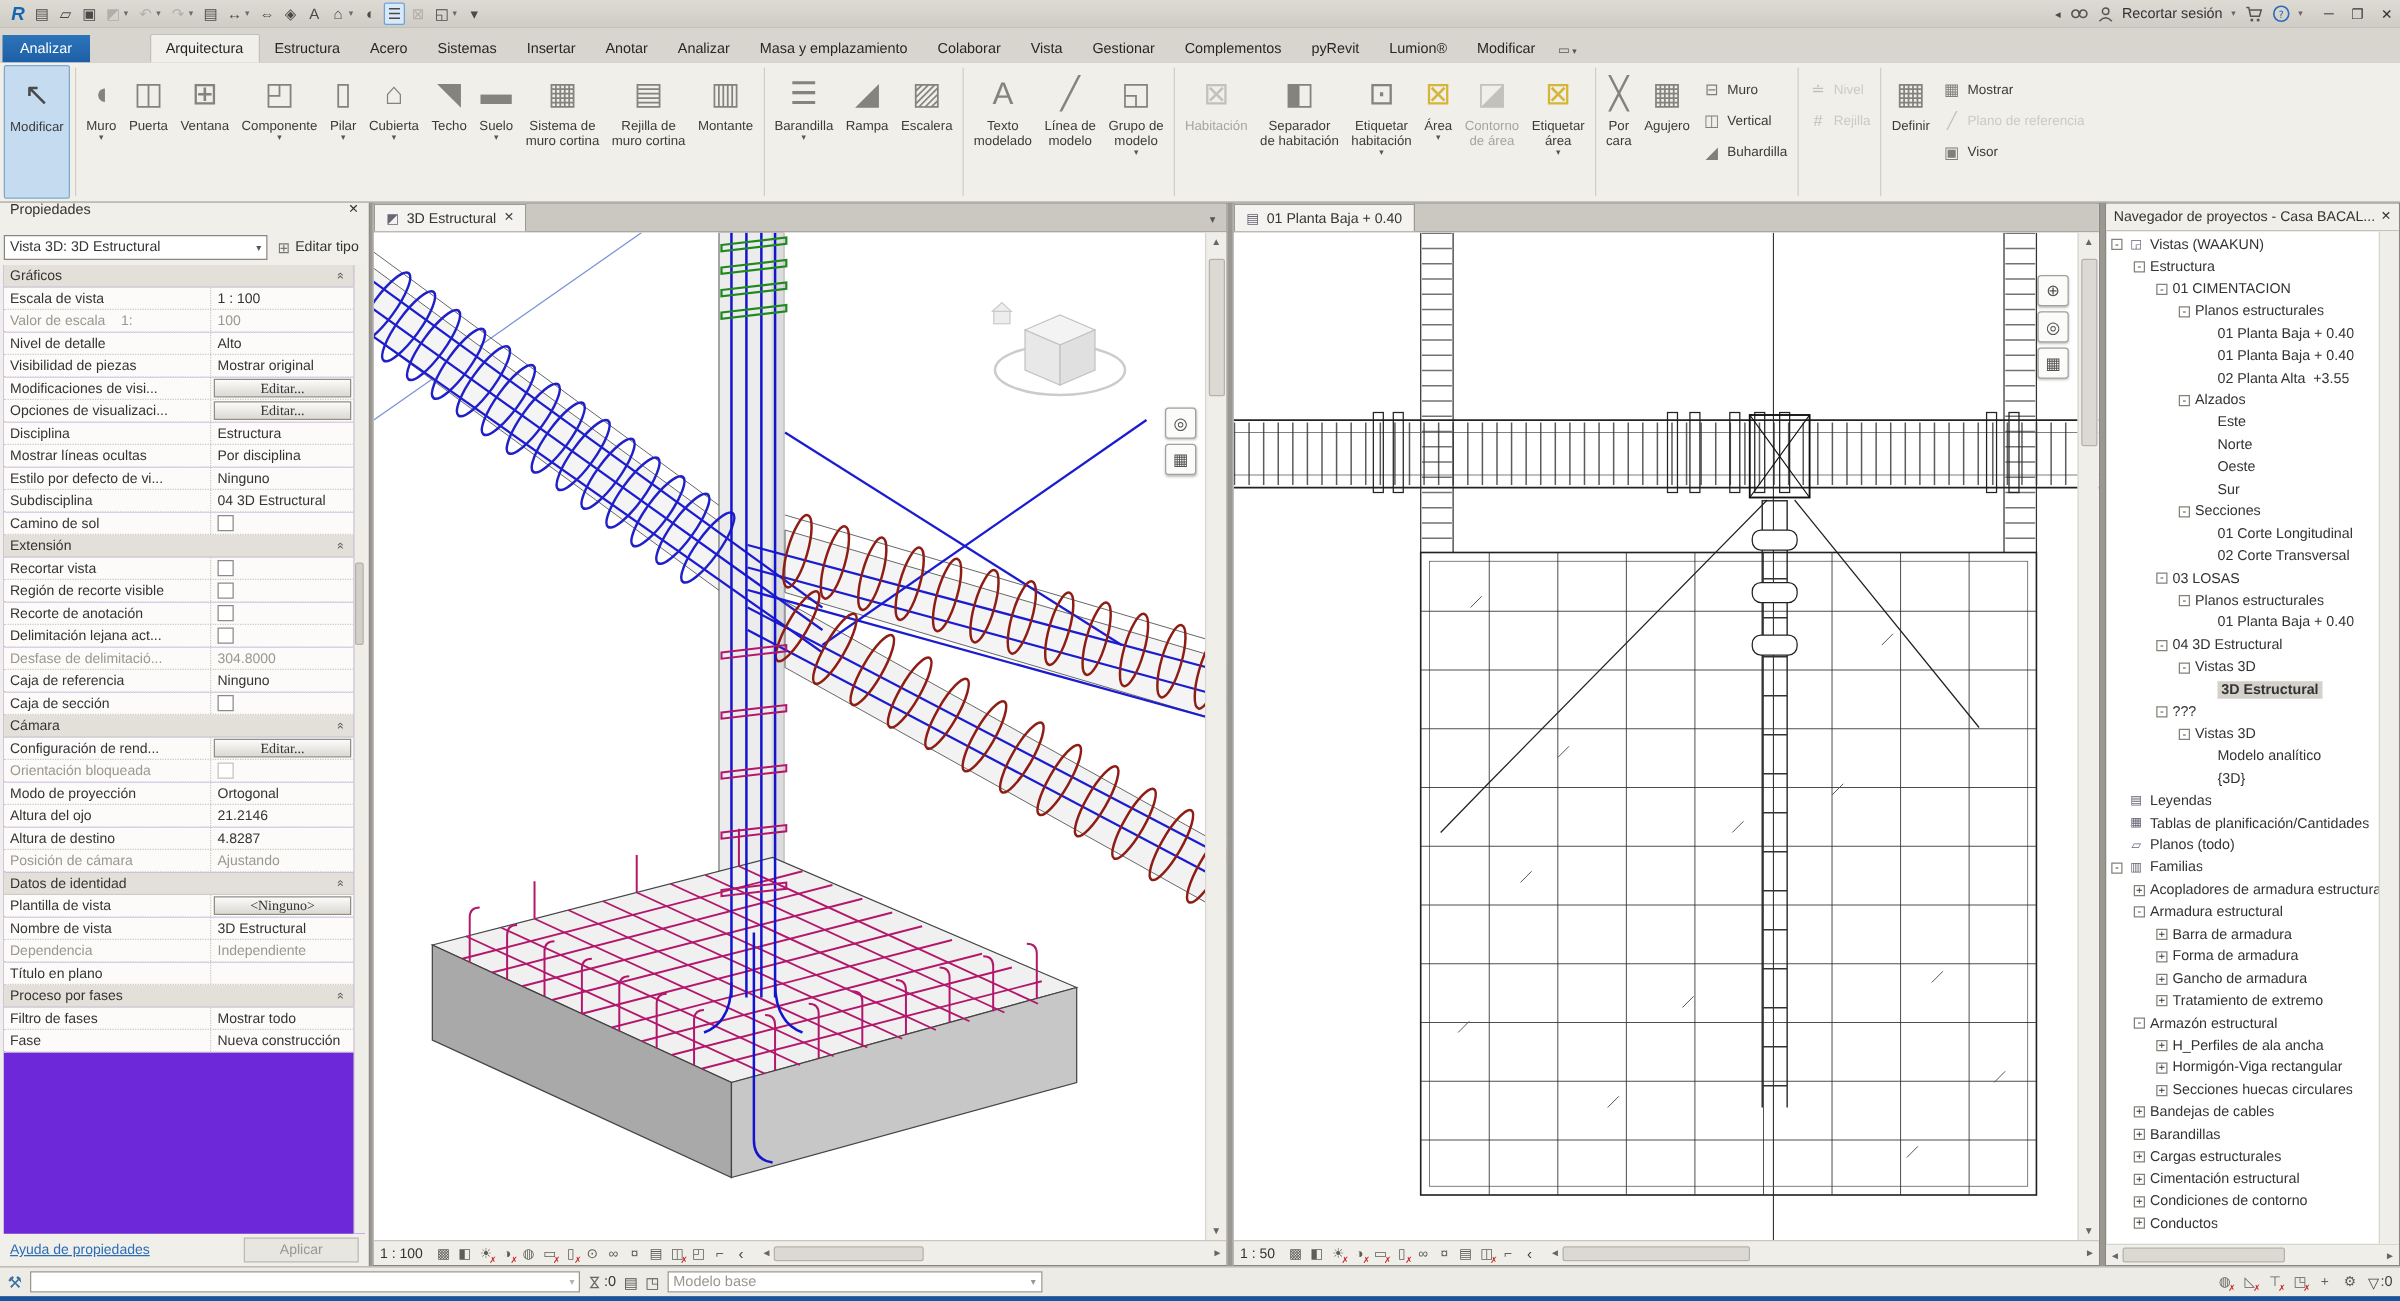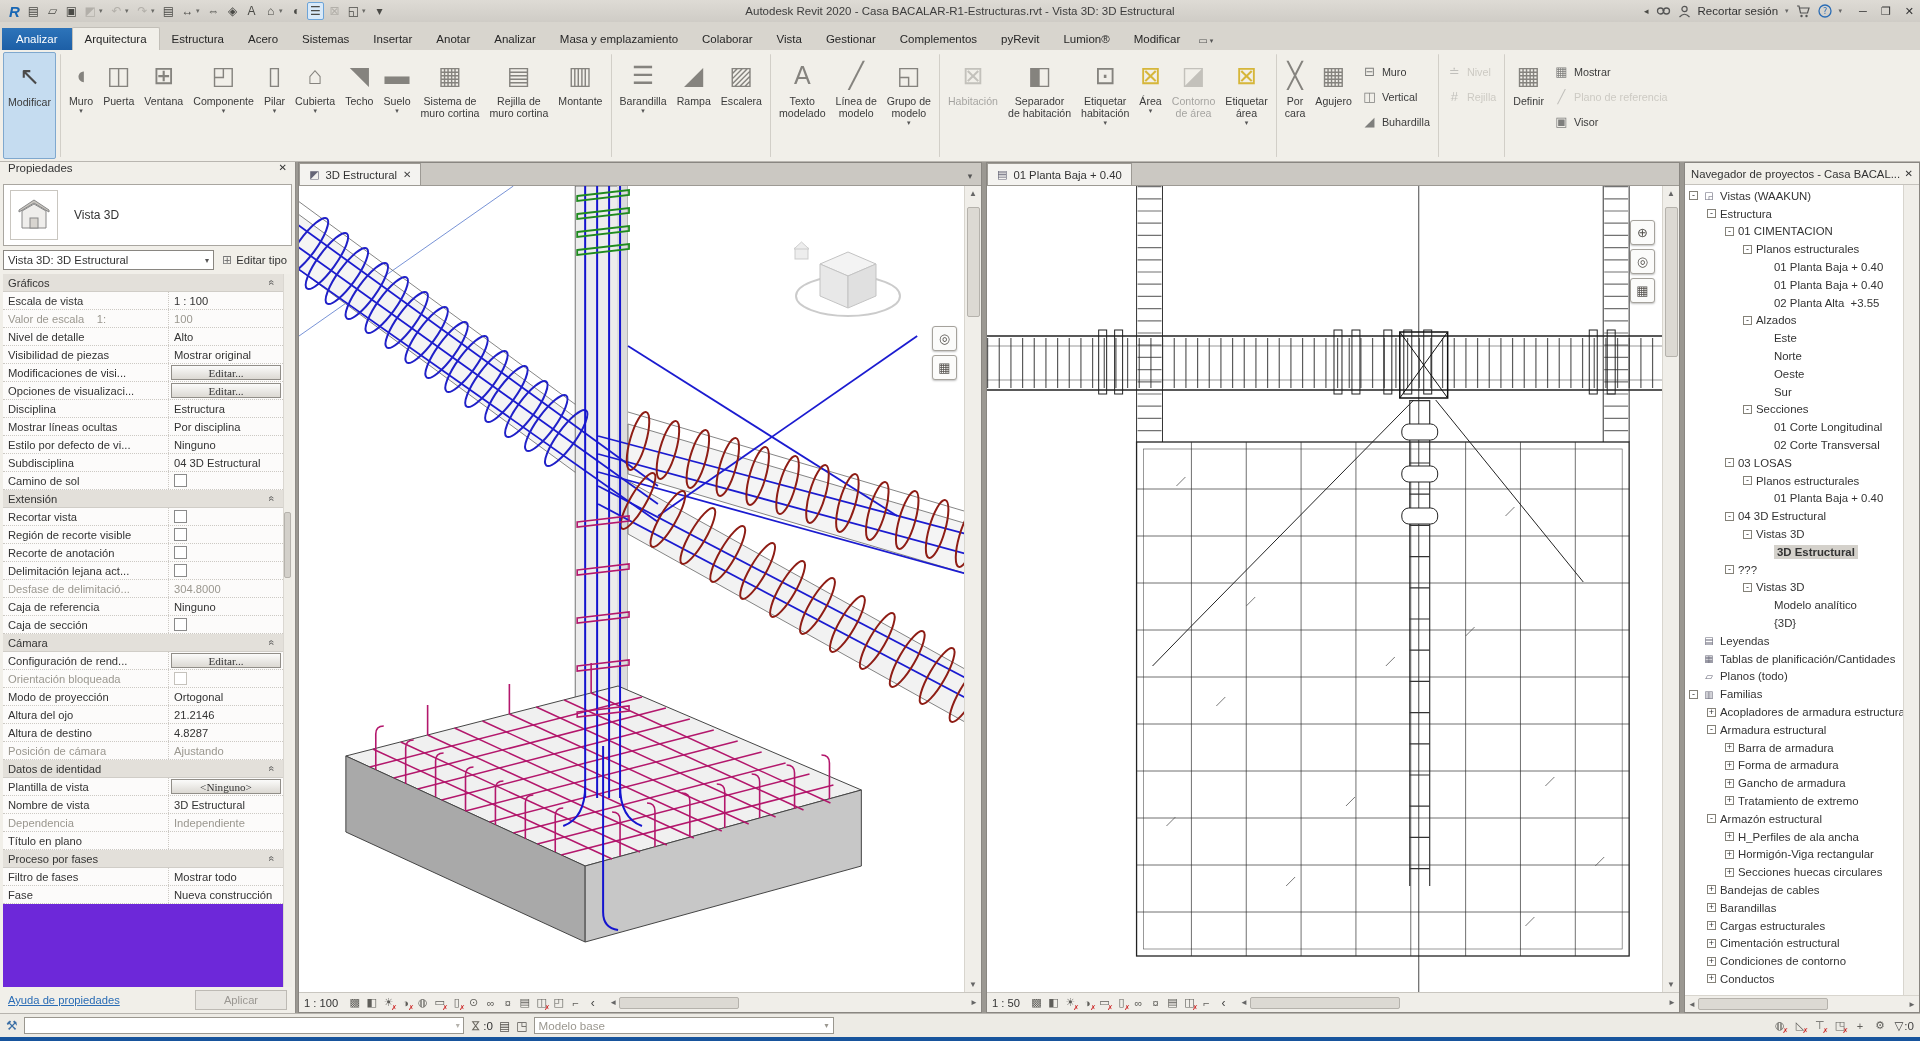--- a/index.html
+++ b/index.html
@@ -20,21 +20,21 @@
   .title-text { position:absolute; left:0; right:0; text-align:center; font-size:11.5px; color:#3c3c3c; pointer-events:none; }
   .tb-right { margin-left:auto; display:flex; align-items:center; gap:7px; color:#4a4a46; z-index:2; }
   .tb-ic { display:flex; align-items:center; font-size:12px; }
   .signin { font-size:11.5px; color:#333; }
   .winbtns { display:flex; align-items:center; gap:14px; margin-left:10px; font-size:11px; color:#333; }
 
   
   .tabrow { height:28px; background:#d8d5ce; display:flex; align-items:flex-end; padding-left:2px; flex:none; }
   .tab { padding:5px 12px 5px; font-size:11.5px; color:#262626; cursor:default; }
   .tab.file { background:linear-gradient(#2d74ba,#1d5fa6); color:#fff; padding:5px 14px; }
-  .tab.active { background:#f1efe9; border:1px solid #c2bfb8; border-bottom:none; border-radius:2px 2px 0 0; }
+  .tab.active { background:#f1efe9; border:1px solid #c2bfb8; border-bottom:none; border-radius:2px 2px 0 0;margin-left:48px; }
   .tabmini { display:flex; align-items:center; gap:2px; padding:4px 6px; color:#555; font-size:10px; }
 
   
   .ribbon { height:112px; background:#f1efe9; border-bottom:1px solid #b9b6b0; display:flex; align-items:stretch; padding:2px 0 2px 2px; flex:none; overflow:hidden; }
   .ritem { display:flex; flex-direction:column; align-items:center; justify-content:flex-start; padding:3px 4px 1px; margin:0 1px; text-align:center; font-size:10.6px; line-height:1.15; color:#3b3b3b; border-radius:2px; }
   .ric { font-size:25px; color:#85837e; height:40px; display:flex; align-items:center; justify-content:center; }
   .ric:empty { display:none; }
   .rl1, .rl2 { white-space:nowrap; }
   .rl2:empty { display:none; }
   .rar { font-size:7px; color:#555; height:9px; }
@@ -246,21 +246,20 @@
           <span class="qa">▾</span>
         </span>
       </div>
         <div style="display: contents;">
         <span class="qatwrap">
           <span class="qi">▾</span>
 
         </span>
       </div>
       </div>
-    <div class="title-text">Autodesk Revit 2020 - Casa BACALAR-R1-Estructuras.rvt - Vista 3D: 3D Estructural</div>
     <div class="tb-right">
       <span class="tb-ic" style="font-size:9px;">◂</span>
       <span class="tb-ic">
         <svg width="15" height="13" viewBox="0 0 15 13">
             <circle cx="4.5" cy="6" r="3" fill="none" stroke="#555" stroke-width="1.3"></circle>
             <circle cx="10.5" cy="6" r="3" fill="none" stroke="#555" stroke-width="1.3"></circle>
             <rect x="6.5" y="4.6" width="2" height="1.4" fill="#555"></rect>
           </svg>
       </span>
       <span class="tb-ic">
@@ -698,30 +697,20 @@
     </div>
     </div>
 
   <div class="main">
 
     <div class="props">
       <div class="phead">
         <span>Propiedades</span>
         <span style="font-size:10px;">✕</span>
       </div>
-      <div class="ptype">
-        <span class="phouse">
-          <svg width="38" height="34" viewBox="0 0 38 34">
-              <polygon points="19,2 34,12 34,14 19,5 4,14 4,12" fill="#c9c6c0" stroke="#888" stroke-width="1"></polygon>
-              <polygon points="7,13 19,6 31,13 31,30 7,30" fill="#efeeec" stroke="#888" stroke-width="1"></polygon>
-              <rect x="15" y="20" width="8" height="10" fill="#d8d5d0" stroke="#888" stroke-width="1"></rect>
-            </svg>
-        </span>
-        <span style="font-size:12px;">Vista 3D</span>
-      </div>
       <div class="pselrow">
         <div class="pcombo">
           <span>Vista 3D: 3D Estructural</span>
             <span class="dd">▾</span>
         </div>
         <div class="pedittype">
           <span class="ei">⊞</span>
           <span>Editar tipo</span>
         </div>
       </div>

